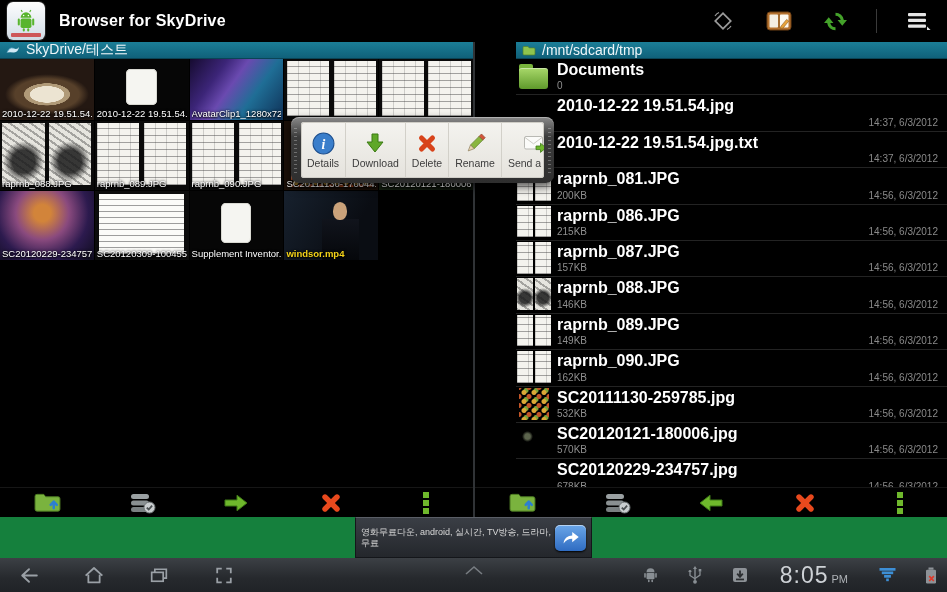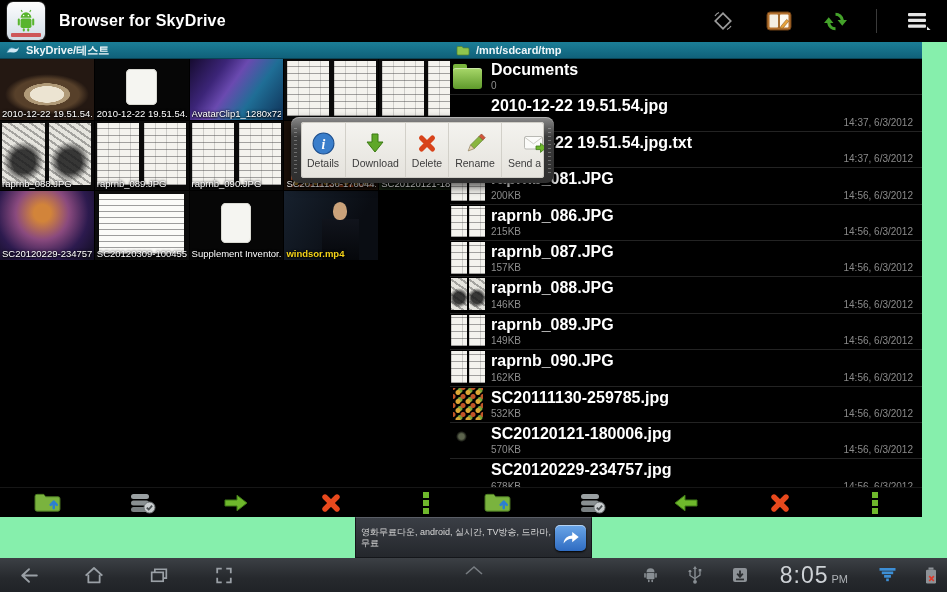--- a/index.html
+++ b/index.html
@@ -1,38 +1,38 @@
 <!DOCTYPE html>
 <html><head>
 <meta charset="utf-8">
 <style>
   *{margin:0;padding:0;box-sizing:border-box;}
   html,body{width:947px;height:592px;overflow:hidden;background:#000;
     font-family:"Liberation Sans", sans-serif;-webkit-font-smoothing:antialiased;}
-  .stage{position:relative;width:947px;height:592px;background:#86efac;}
+  .stage{position:relative;width:947px;height:592px;background:#15803d;}
 
   
   .appbar{position:absolute;left:0;top:0;width:947px;height:42px;background:#000;
     display:flex;align-items:center;}
   .app-icon{width:38px;height:38px;margin-left:7px;border-radius:6px;background:linear-gradient(#fdfdfd,#dfe7ee 70%,#cfd9e2);
     position:relative;display:flex;align-items:center;justify-content:center;box-shadow:0 0 0 1px #222;}
   .app-icon .cap{position:absolute;left:4px;right:4px;bottom:3px;height:4px;background:#c33;border-radius:1px;opacity:.8;}
   .appbar-title{color:#fff;font-size:16px;font-weight:bold;margin-left:14px;letter-spacing:.2px;}
   .appbar-actions{margin-left:auto;display:flex;align-items:center;gap:26px;margin-right:14px;}
   .abtn{width:30px;height:28px;display:flex;align-items:center;justify-content:center;}
   .ab-sep{width:1px;height:24px;background:#3a3a3a;}
 
   
   .pane{position:absolute;top:42px;height:475px;background:#000;}
   .pane.left{left:0;width:473px;}
-  .pane.right{left:450px;width:472px;}
+  .pane.right{left:475px;width:472px;padding-left:41px;}
   .pane-divider{position:absolute;left:473px;top:42px;width:2px;height:475px;background:#303336;}
   .pane-header{height:17px;background:linear-gradient(#1b7e97,#10617a);border-bottom:1px solid #0a4456;
     display:flex;align-items:center;padding:0 6px;gap:6px;}
-  .pane-path{color:#eef6f9;font-size:11px;font-weight:bold;white-space:nowrap;}
+  .pane-path{color:#eef6f9;font-size:14px;font-weight:normal;white-space:nowrap;}
 
   
   .grid{position:relative;height:428px;overflow:hidden;display:grid;
     grid-template-columns:repeat(5,1fr);grid-template-rows:61px 69px 69px;gap:1px;background:#000;}
   .cell{position:relative;overflow:hidden;background:#000;}
   .thumb{position:absolute;inset:0;}
   .cell-label{position:absolute;left:2px;right:2px;bottom:1px;font-size:9.5px;color:#fff;
     text-shadow:0 1px 2px #000,0 0 3px #000;white-space:nowrap;overflow:hidden;}
   .cell-label.sel{color:#f3d219;font-weight:bold;}
 

